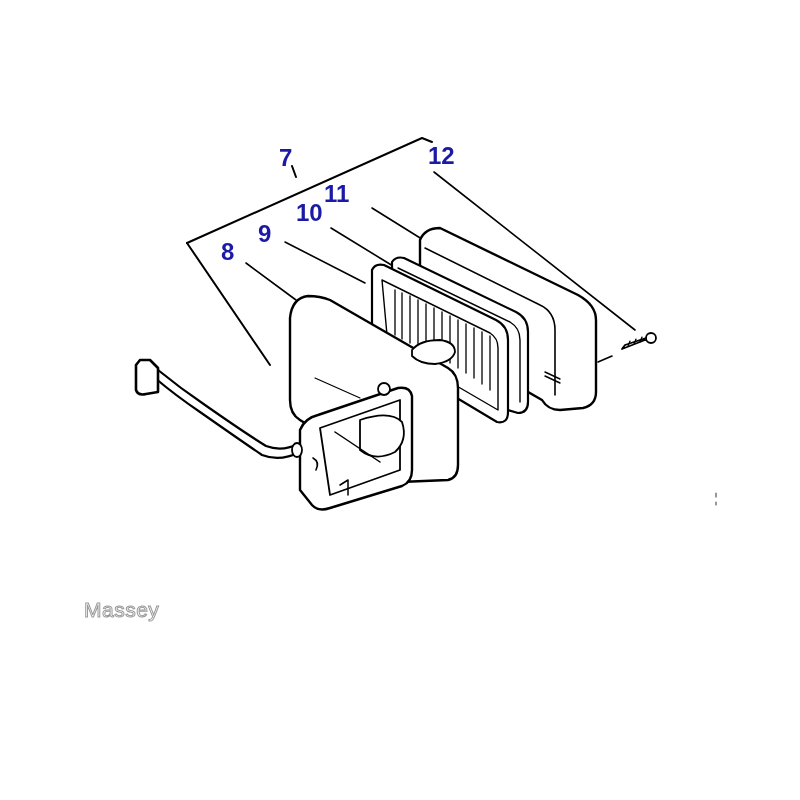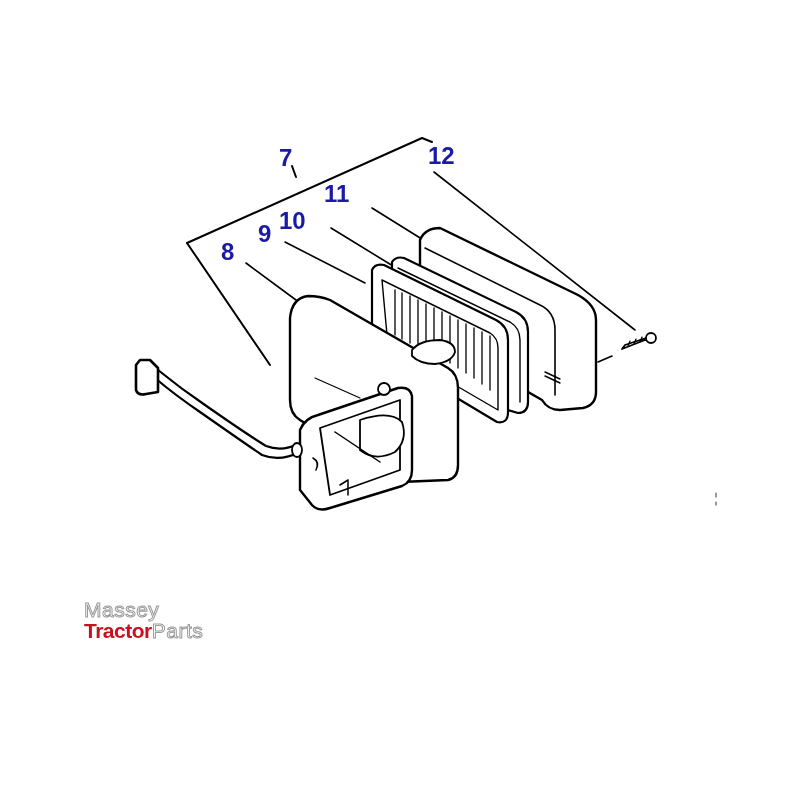--- a/index.html
+++ b/index.html
@@ -104,20 +104,19 @@
     </g>
 
     <line x1="716" y1="493" x2="716" y2="497" stroke-width="1.2" stroke="#555"></line>
     <line x1="716" y1="502" x2="716" y2="505" stroke-width="1.2" stroke="#555"></line>
   </g>
 </svg>
 
 <span class="callout" style="left:279px;top:146px;">7</span>
 <span class="callout" style="left:221px;top:240px;">8</span>
 <span class="callout" style="left:258px;top:222px;">9</span>
-<span class="callout" style="left:279px;top:201px;margin-top:8px;">10</span>
+<span class="callout" style="left:296px;top:201px;">10</span>
 <span class="callout" style="left:324px;top:182px;">11</span>
 <span class="callout" style="left:396px;top:144px;margin-left:32px;">12</span>
 
 <div class="logo">
   <span class="logo-top">Massey</span>
-  <span class="logo-bottom"><span class="logo-red">Tractor</span><span class="logo-grey">Parts</span></span>
 </div>
 
 </body></html>

